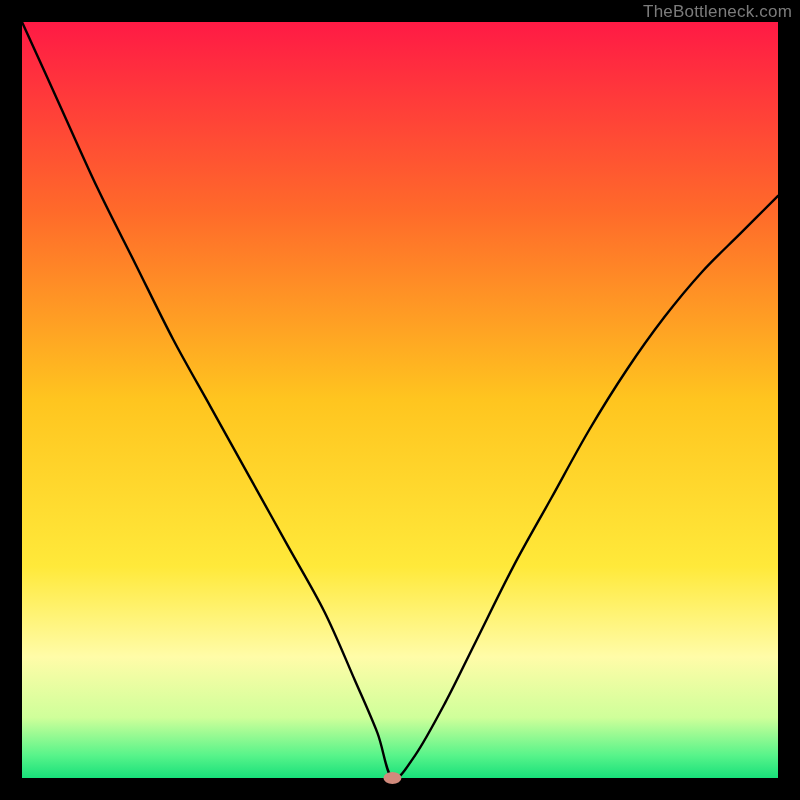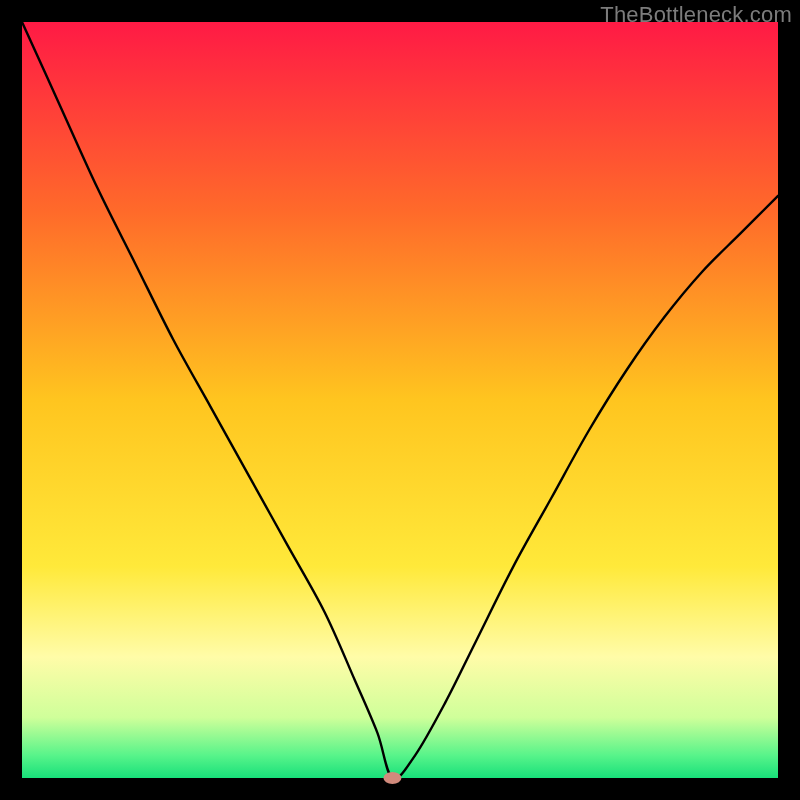--- a/index.html
+++ b/index.html
@@ -13,21 +13,21 @@
   .stage {
     position: relative;
     width: 800px;
     height: 800px;
   }
   .watermark {
     position: absolute;
     top: 2px;
     right: 8px;
     color: #7c7c7c;
-    font-size: 22px;
+    font-size: 17px;
     z-index: 5;
     letter-spacing: 0.2px;
     margin-left: 24px;
   }
   svg.chart {
     position: absolute;
     left: 0;
     top: 0;
   }
 </style>

